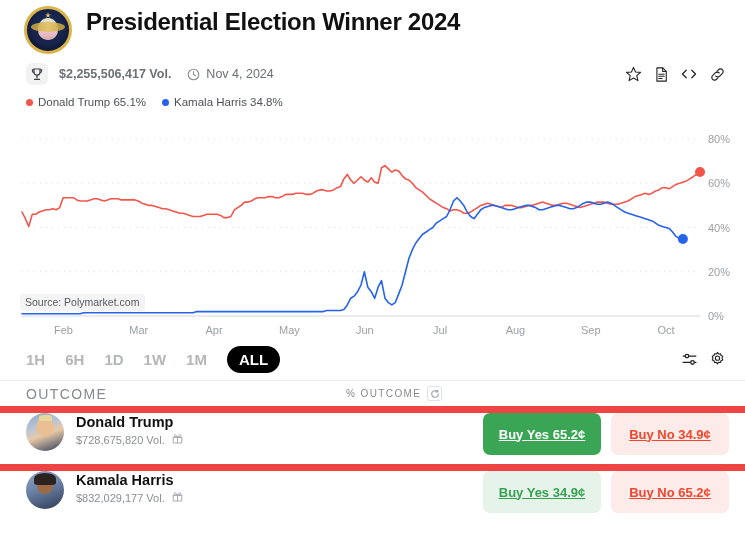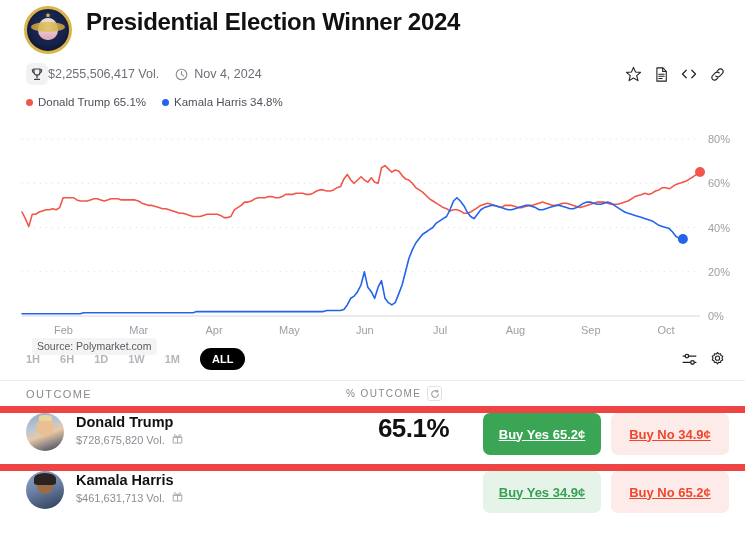--- a/index.html
+++ b/index.html
@@ -24,53 +24,53 @@
           background: linear-gradient(90deg,#c9a23c,#e2c35f,#c9a23c); opacity:.85; }
   .seal-star { position:absolute; left:50%; top:8%; transform:translateX(-50%);
           width:6px; height:6px; background:#e2c35f; clip-path: polygon(50% 0,61% 35%,98% 35%,68% 57%,79% 91%,50% 70%,21% 91%,32% 57%,2% 35%,39% 35%); }
   .title { font-size: 24px; font-weight: bold; color: #111; letter-spacing: -0.3px;
            margin-left: 14px; margin-top: 2px; line-height: 1.15; }
 
   
   .meta-row { display: flex; align-items: center; padding: 6px 16px 0 26px; height: 34px; }
   .trophy-box { width: 22px; height: 22px; background: #f2f2f3; border-radius: 6px;
                 display: flex; align-items: center; justify-content: center; flex: 0 0 22px; }
-  .meta-vol { font-size: 12.5px; color: #6b6f76; white-space: nowrap; }
+  .meta-vol { font-size: 12.5px; color: #6b6f76; margin-left: 11px; white-space: nowrap; font-weight: bold; }
   .meta-clock { margin-left: 16px; display: flex; align-items: center; }
   .meta-date { font-size: 12.5px; color: #6b6f76; margin-left: 6px; white-space: nowrap; }
   .meta-spacer { flex: 1 1 auto; }
   .icon-btn { width: 24px; height: 24px; display: flex; align-items: center; justify-content: center;
               margin-left: 4px; cursor: pointer; }
 
   
   .legend { display: flex; align-items: center; padding: 6px 0 0 26px; height: 22px; }
   .legend-item { display: flex; align-items: center; margin-right: 16px; }
   .dot { width: 7px; height: 7px; border-radius: 50%; margin-right: 5px; flex: 0 0 7px; }
   .legend-label { font-size: 11.5px; color: #4c5058; white-space: nowrap; }
 
   
   .chart-wrap { position: relative; margin: 6px 0 0 0; height: 222px; }
   .chart-svg { position: absolute; left: 0; top: 0; }
   .watermark { position: absolute; left: 255px; top: 240px; }
-  .source-tag { position: absolute; left: 32px; top: 178px;
+  .source-tag { position: absolute; left: 20px; top: 178px;
                 background: rgba(243,243,244,0.92); color: #56595f; font-size: 10.5px;
-                padding: 2px 6px 3px 5px; border-radius: 3px; white-space: nowrap; margin-top: 44px; }
+                padding: 2px 6px 3px 5px; border-radius: 3px; white-space: nowrap; }
   .ylab { font-size: 11px; fill: #9aa0a6; }
 
   
   .range-bar { display: flex; align-items: center; padding: 0 16px 0 26px; height: 34px; margin-top: 4px; }
-  .range-btn { font-size: 11px; font-weight: bold; color: #b3b6bb; margin-right: 20px;
+  .range-btn { font-size: 15px; font-weight: bold; color: #b3b6bb; margin-right: 20px;
                cursor: pointer; background: none; border: none; font-family: inherit; }
   .range-btn.active { color: #fff; background: #000; border-radius: 999px; padding: 5px 12px; margin-right: 0; }
   .range-spacer { flex: 1 1 auto; }
 
   
   .tbl-head { display: flex; align-items: center; height: 26px; border-top: 1px solid #ececee;
               padding: 0 16px 0 26px; margin-top: 4px; }
-  .col-outcome { font-size: 11px; letter-spacing: 1.4px; color: #86898f; width: 320px; }
+  .col-outcome { font-size: 14px; letter-spacing: 1.4px; color: #86898f; width: 320px; }
   .col-chance { font-size: 10px; letter-spacing: 1.4px; color: #86898f; display: flex; align-items: center; }
   .refresh-box { width: 15px; height: 15px; border: 1px solid #dfe1e4; border-radius: 3px;
                  display: flex; align-items: center; justify-content: center; margin-left: 6px; cursor: pointer; }
 
   .row { display: flex; height: 58px; border-top: 7px solid #ef4444;
          padding: 0 16px 0 26px; }
   .avatar { width: 38px; height: 38px; border-radius: 50%; flex: 0 0 38px; overflow: hidden; position: relative; }
   .av-trump { background: linear-gradient(160deg,#8fa6c4 0%,#b9c6d6 35%,#e8c9a6 55%,#2b3b5c 100%); }
   .av-trump::before{content:"";position:absolute;left:26%;top:14%;width:48%;height:46%;border-radius:50%;background:#e9bf93;}
   .av-trump::after{content:"";position:absolute;left:34%;top:6%;width:34%;height:16%;border-radius:40% 40% 10% 10%;background:#e8d79a;}
@@ -228,33 +228,32 @@
         <span>$728,675,820 Vol.</span>
         <span class="gift">
           <svg width="11" height="11" viewBox="0 0 12 12">
               <rect x="1.3" y="4.6" width="9.4" height="6.4" rx="1" fill="none" stroke="#a9acb2" stroke-width="1.1"></rect>
               <path d="M.8 4.6h10.4M6 4.6V11" stroke="#a9acb2" stroke-width="1.1"></path>
               <path d="M6 4.4C4.8 2.6 3.2.9 2.4 2.2c-.6 1 1.4 2.2 3.6 2.2Zm0 0C7.2 2.6 8.8.9 9.6 2.2c.6 1-1.4 2.2-3.6 2.2Z" fill="none" stroke="#a9acb2" stroke-width="1"></path>
             </svg>
         </span>
       </div>
     </div>
-    <div class="pct">65.1%</div>
     <div class="btns">
       <button class="btn btn-yes-solid">Buy Yes 65.2¢</button>
       <button class="btn btn-no-soft">Buy No 34.9¢</button>
     </div>
   </div>
 
   <div class="row">
     <div class="avatar av-harris"></div>
     <div class="name-box">
       <div class="row-name">Kamala Harris</div>
       <div class="row-sub">
-        <span>$461,631,713 Vol.</span>
+        <span>$832,029,177 Vol.</span>
         <span class="gift">
           <svg width="11" height="11" viewBox="0 0 12 12">
               <rect x="1.3" y="4.6" width="9.4" height="6.4" rx="1" fill="none" stroke="#a9acb2" stroke-width="1.1"></rect>
               <path d="M.8 4.6h10.4M6 4.6V11" stroke="#a9acb2" stroke-width="1.1"></path>
               <path d="M6 4.4C4.8 2.6 3.2.9 2.4 2.2c-.6 1 1.4 2.2 3.6 2.2Zm0 0C7.2 2.6 8.8.9 9.6 2.2c.6 1-1.4 2.2-3.6 2.2Z" fill="none" stroke="#a9acb2" stroke-width="1"></path>
             </svg>
         </span>
       </div>
     </div>
     <div class="btns">

